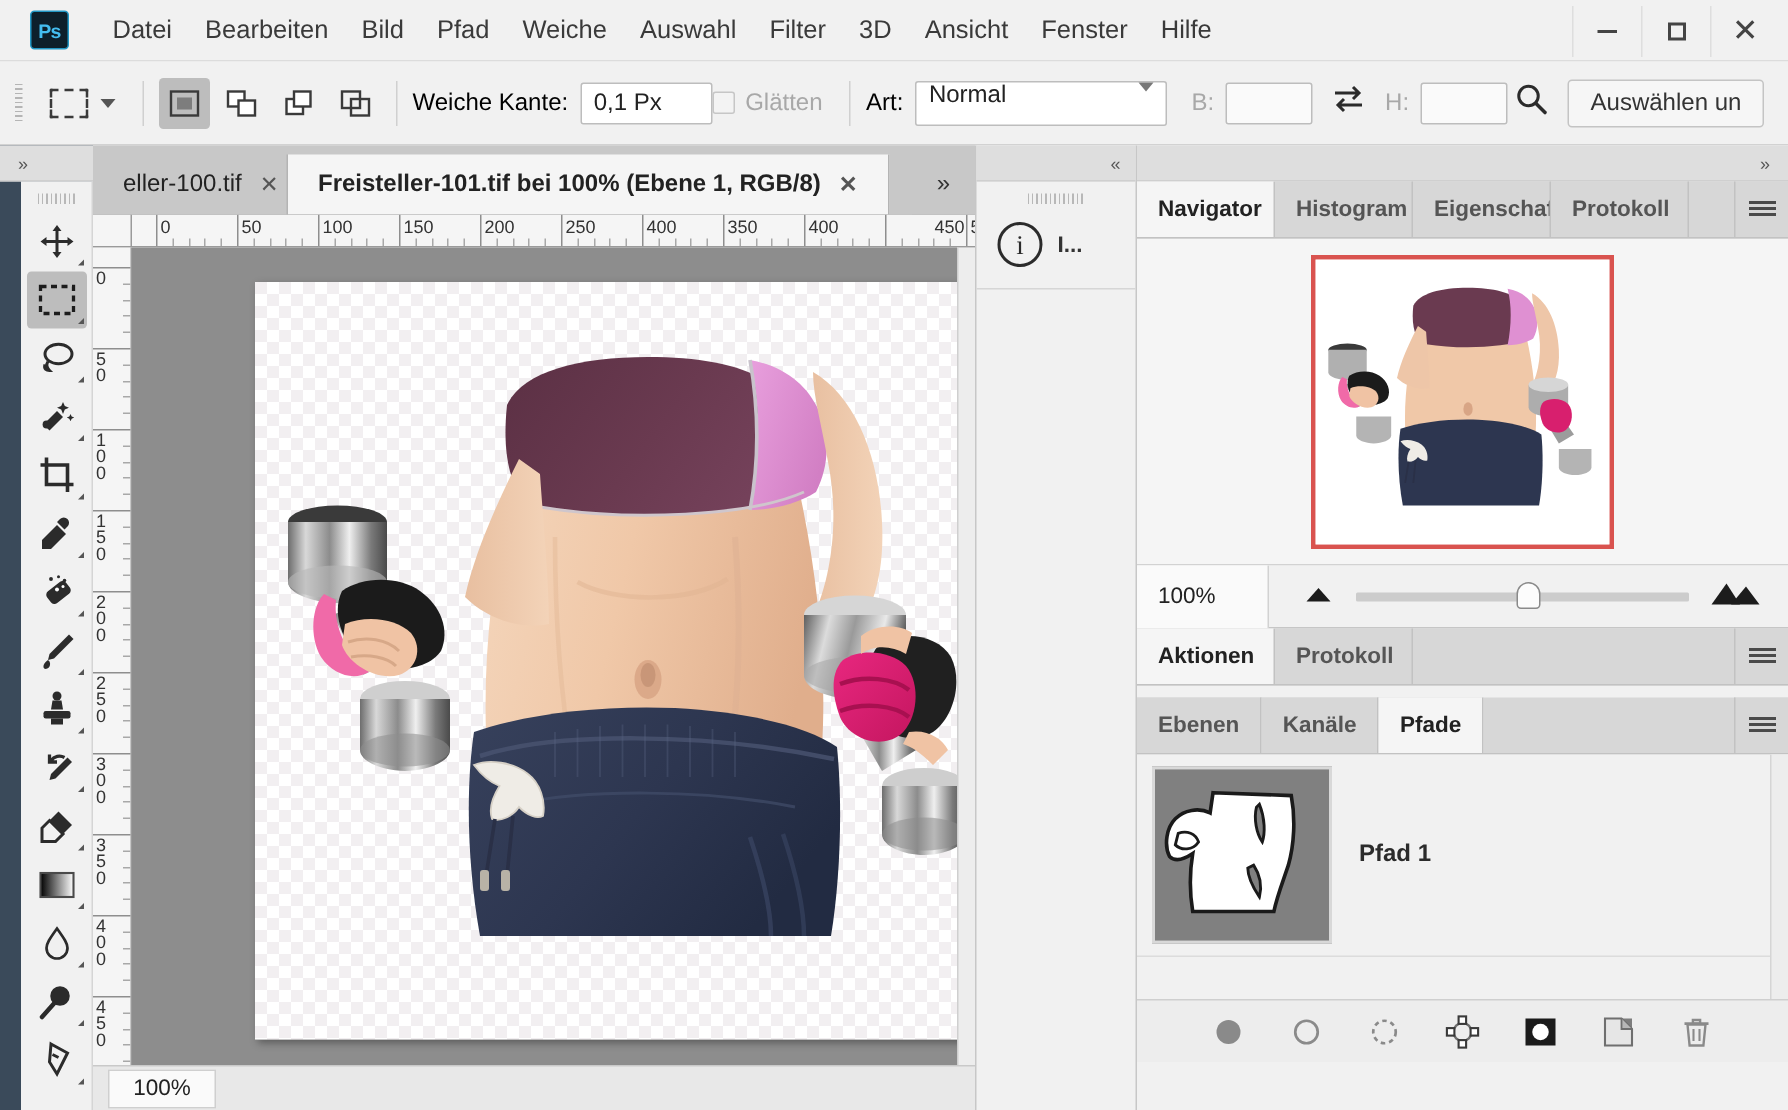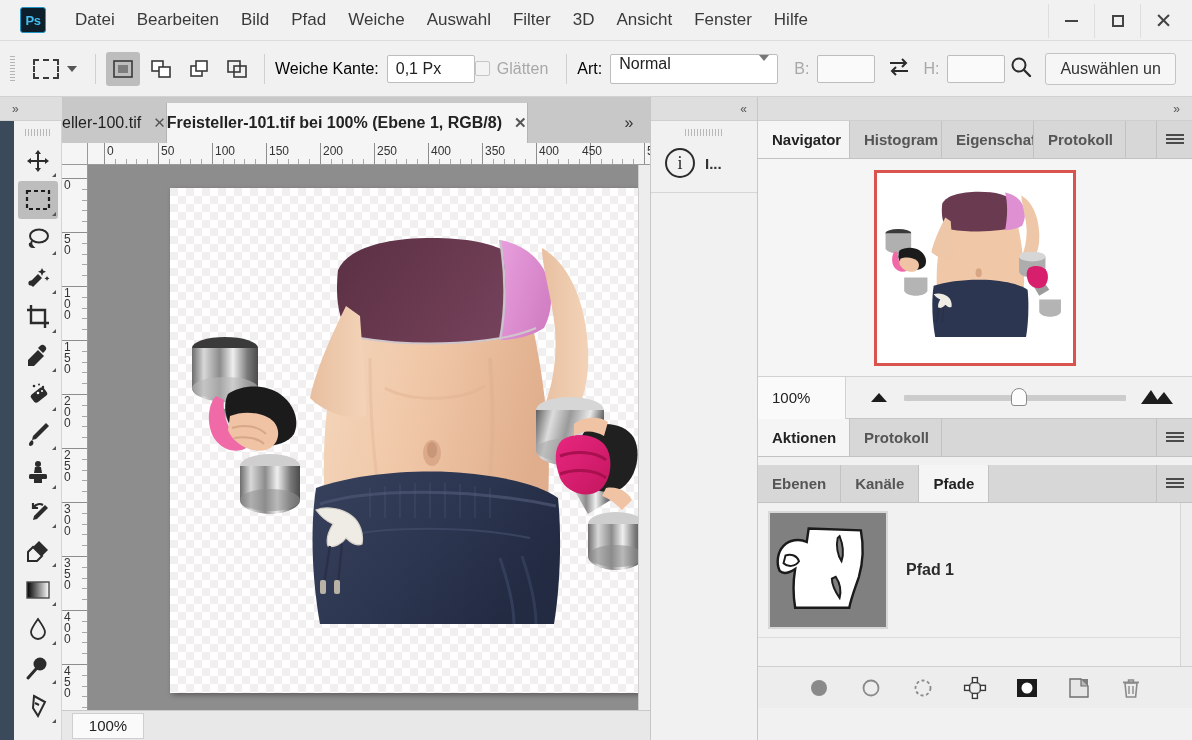--- a/index.html
+++ b/index.html
@@ -120,21 +120,21 @@
   }
   .tool svg { display: block; }
 
   
   .tabbar {
     position: absolute; left: 62px; top: 97px; width: 588px; height: 46px;
     background: #c8c8c8; display: flex; align-items: flex-end;
   }
   .doctab {
     height: 40px; display: flex; align-items: center; gap: 12px;
-    padding: 0 0; font-size: 16px; color: #222; background: #c8c8c8;
+    padding: 0 20px; font-size: 16px; color: #222; background: #c8c8c8;
     border-right: 1px solid #b4b4b4; white-space: nowrap; overflow: hidden;
   }
   .doctab.active { background: #f5f5f5; font-weight: bold; }
   .tab-x { font-size: 15px; color: #555; }
   .tab-overflow {
     margin-left: auto; width: 42px; height: 40px; display: flex;
     align-items: center; justify-content: center; font-size: 16px; color: #333;
     background: #c8c8c8;
   }
 
@@ -595,21 +595,21 @@
         <div class="rh-minor" style="left: 415.6px;"></div>
         <div class="rh-minor" style="left: 426.4px;"></div>
         <div class="rh-minor" style="left: 437.2px;"></div>
         <div class="rh-tick" style="left: 448px;"></div>
         <div class="rh-lbl" style="left: 448px;">400</div>
         <div class="rh-minor" style="left: 458.8px;"></div>
         <div class="rh-minor" style="left: 469.6px;"></div>
         <div class="rh-minor" style="left: 480.4px;"></div>
         <div class="rh-minor" style="left: 491.2px;"></div>
         <div class="rh-tick" style="left: 502px;"></div>
-        <div class="rh-lbl" style="left: 491px;">450</div>
+        <div class="rh-lbl" style="left: 532px;">450</div>
         <div class="rh-minor" style="left: 512.8px;"></div>
         <div class="rh-minor" style="left: 523.6px;"></div>
         <div class="rh-minor" style="left: 534.4px;"></div>
         <div class="rh-minor" style="left: 545.2px;"></div>
         <div class="rh-tick" style="left: 556px;"></div>
         <div class="rh-lbl" style="left: 556px;">50</div>
       </div>
     <div class="ruler-v" id="rulerV">
         <div class="rv-tick" style="top: 13px;"></div>
         <div class="rv-lbl" style="top: 15px;">0</div>

